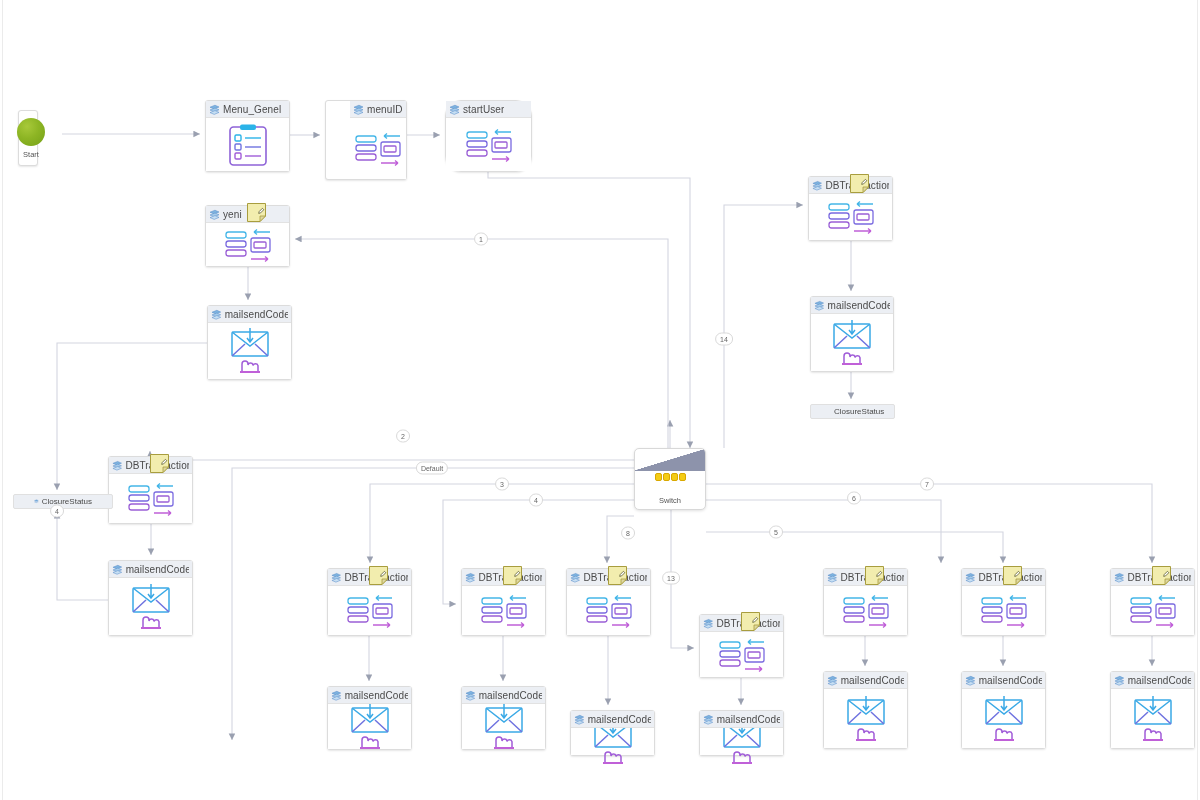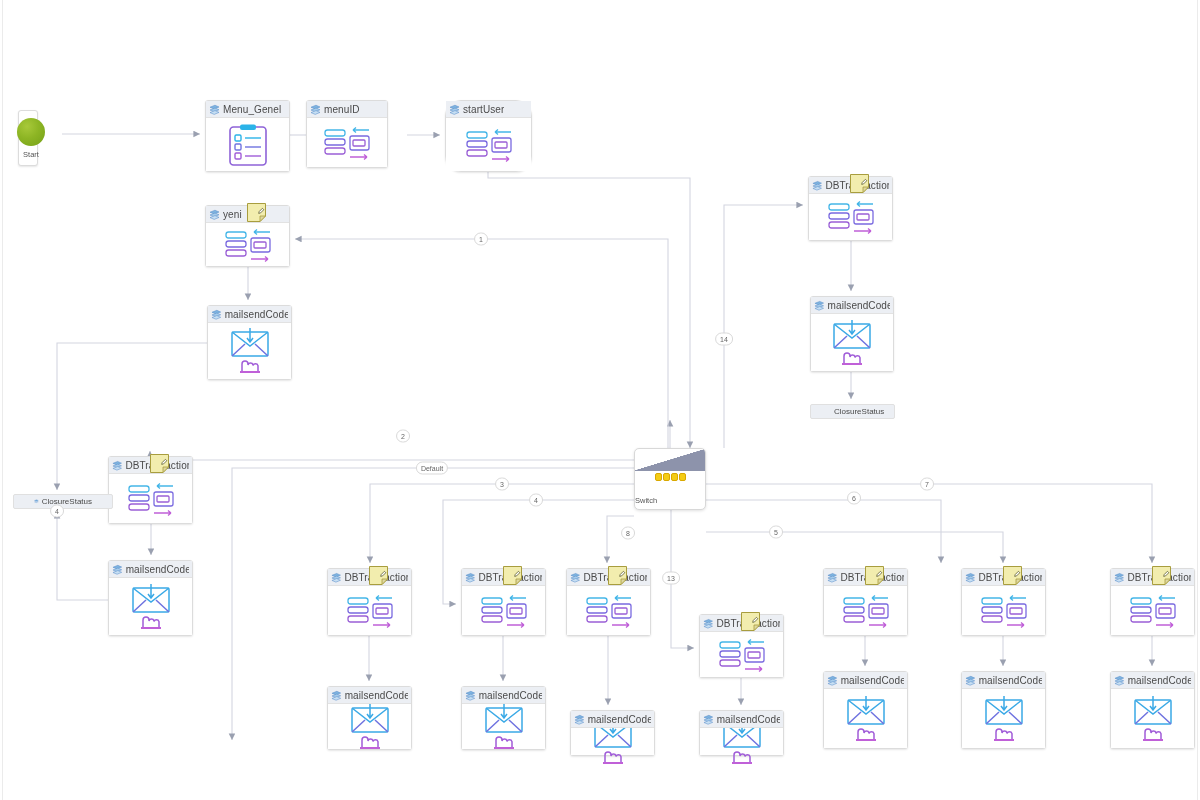--- a/index.html
+++ b/index.html
@@ -106,21 +106,21 @@
     display: flex; justify-content: center; gap: 1px;
   }
   .switch-dots i {
     width: 7px; height: 8px; border-radius: 2px;
     background: #f4cc15;
     border: 1px solid #d9a800;
     display: block;
   }
   .switch-label {
     position: absolute; left: 0; right: 0; bottom: 4px;
-    text-align: left; font-size: 7.5px; color: #555;
+    text-align: center; font-size: 7.5px; color: #555;
   }
 
   
   .flat-node {
     position: absolute;
     height: 15px;
     background: #eceff4;
     border: 1px solid #e0e0e0;
     border-radius: 2px;
     display: flex; align-items: center; gap: 3px;
@@ -246,21 +246,21 @@
               <rect x="8" y="12" width="6" height="6" rx="1.2" stroke="#2bb3e8"></rect>
               <rect x="8" y="21" width="6" height="6" rx="1.2" stroke="#6f73e0"></rect>
               <rect x="8" y="30" width="6" height="6" rx="1.2" stroke="#a05cd8"></rect>
               <path d="M18 15 H34" stroke="#2bb3e8"></path>
               <path d="M18 24 H34" stroke="#6f73e0"></path>
               <path d="M18 33 H34" stroke="#a05cd8"></path>
             </g>
           </svg>
         </div>
       </div>
-      <div class="node" style="left: 306px; top: 100px; width: 82px; height: 68px;">
+      <div class="node" style="left: 325px; top: 100px; width: 82px; height: 80px; padding-left: 24px;">
         <div class="hdr">
           <svg viewBox="0 0 11 11" width="11" height="11">
             <path d="M1 3.2 L6 1.2 L10 3 L5.2 5 Z" fill="#7fb4e0" stroke="#4f86c6" stroke-width=".5"></path>
             <path d="M1 6 L6 4 L10 5.8 L5.2 7.8 Z" fill="#a8cdeb" stroke="#4f86c6" stroke-width=".5"></path>
             <path d="M1 8.6 L6 6.6 L10 8.4 L5.2 10.4 Z" fill="#c7dff3" stroke="#4f86c6" stroke-width=".5"></path>
           </svg>
           <span class="title">menuID</span>
         </div>
         <div class="body">
           <svg viewBox="0 0 50 36" width="50" height="36">

